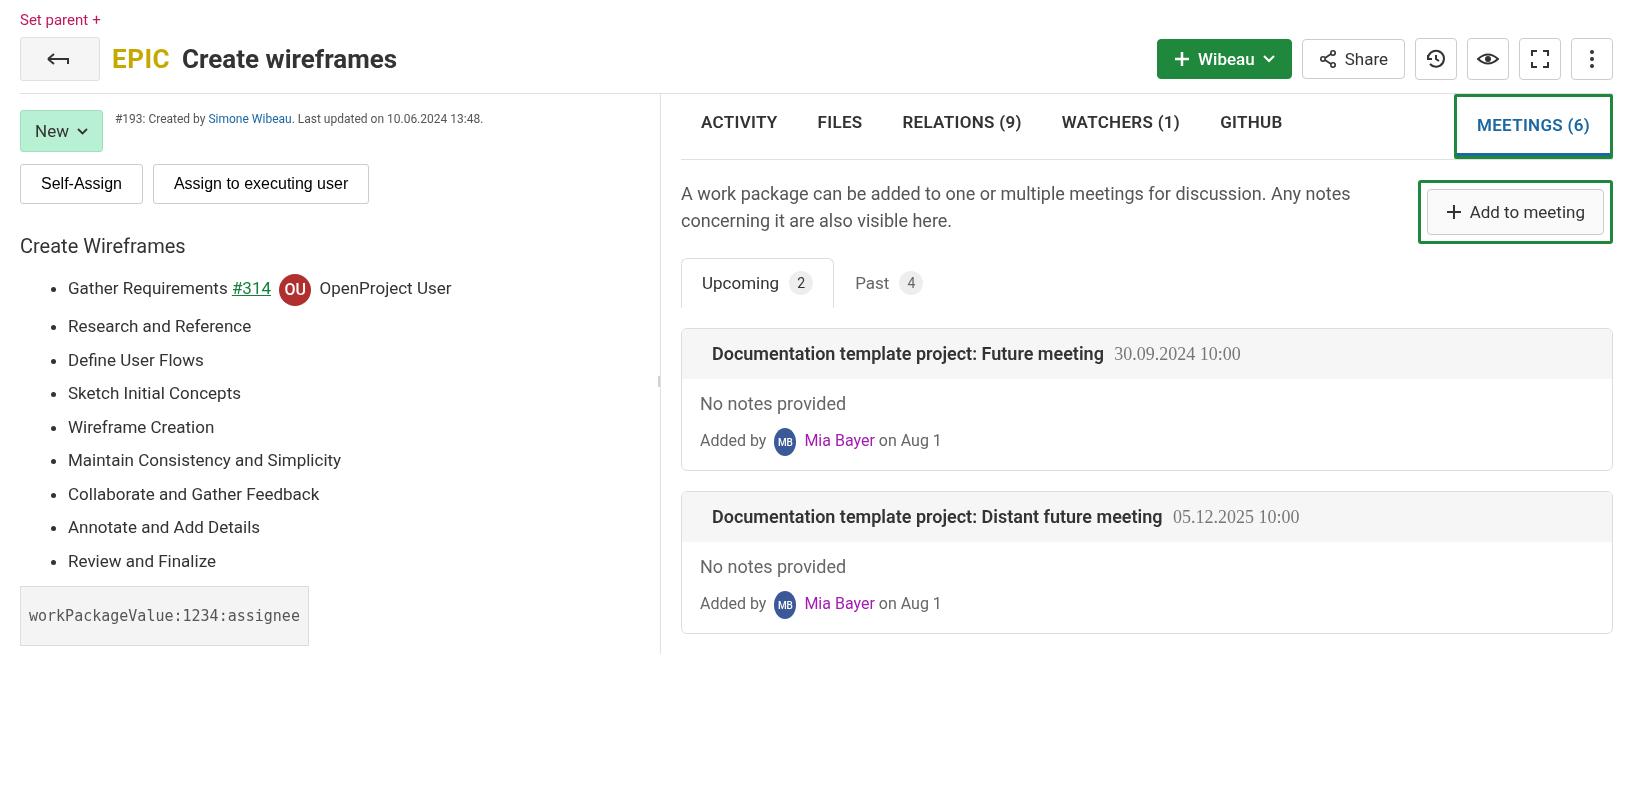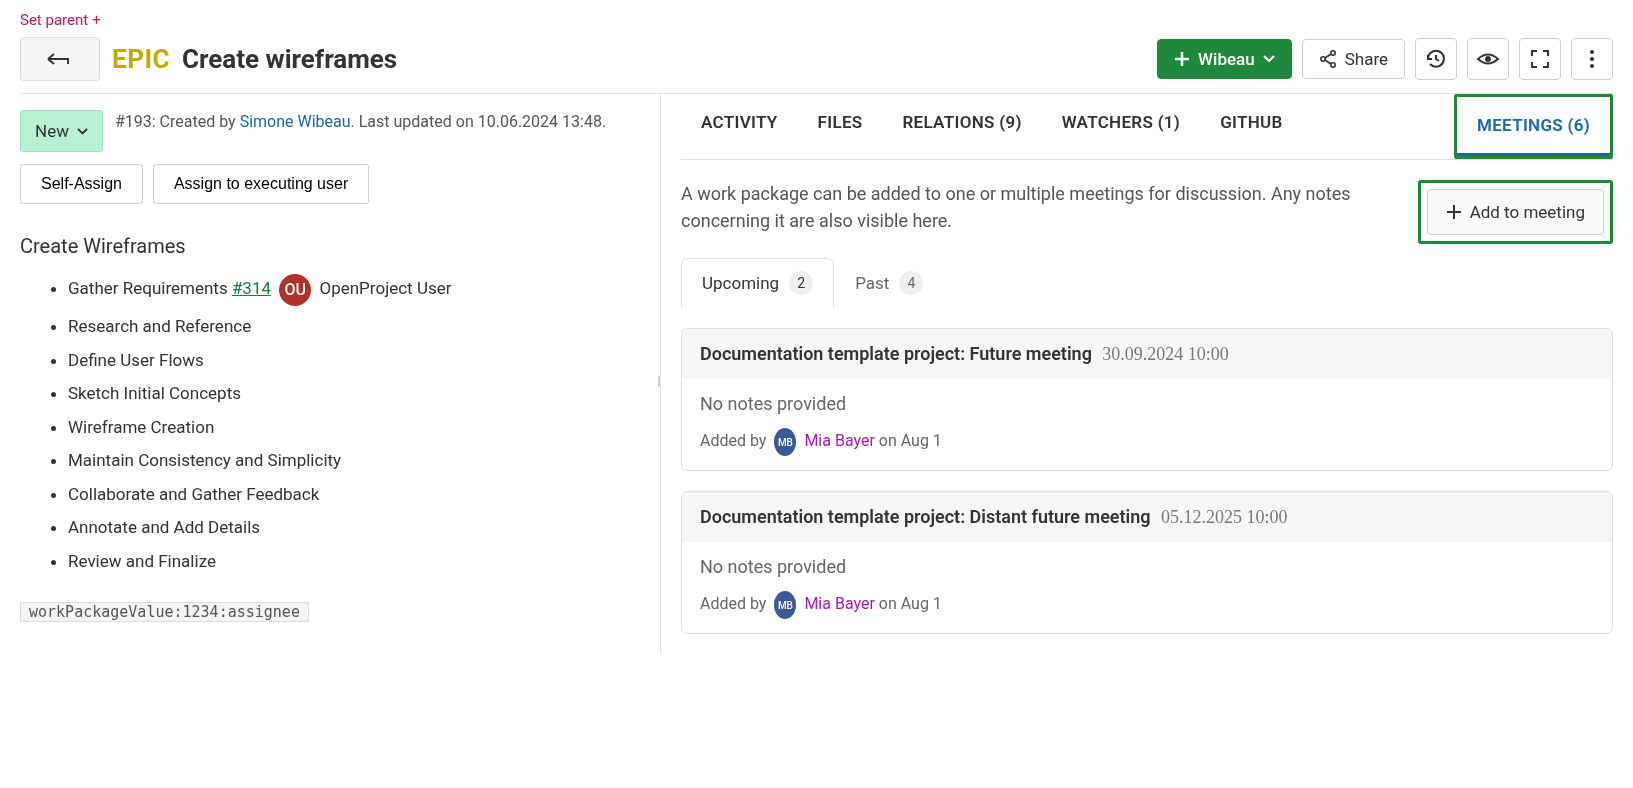--- a/index.html
+++ b/index.html
@@ -19,53 +19,53 @@
 .btn-share { }
 
 .divider { height: 1px; background: #e0e0e0; margin-bottom: 0; }
 
 .main-content { display: flex; gap: 0; }
 .left-panel { width: 640px; padding-top: 16px; padding-right: 20px; }
 .right-panel { flex: 1; border-left: 1px solid #e0e0e0; padding-left: 20px; position: relative; }
 
 .meta-row { display: flex; align-items: flex-start; gap: 12px; margin-bottom: 12px; }
 .status-badge { background: #b8f0d4; border: 1px solid #a0e0c0; border-radius: 3px; padding: 10px 14px; font-size: 17px; color: #333; display: inline-flex; align-items: center; gap: 8px; cursor: pointer; }
-.meta-text { font-size: 16px; color: #555; line-height: 1.5; }
+.meta-text { font-size: 12px; color: #555; line-height: 1.5; }
 .meta-text a { color: #1a67a3; text-decoration: none; }
 
 .action-buttons { display: flex; gap: 10px; margin-bottom: 30px; }
 .btn-secondary { background: #fff; border: 1px solid #ccc; padding: 10px 20px; border-radius: 3px; font-size: 16px; cursor: pointer; }
 
 .desc-title { font-size: 20px; margin-bottom: 16px; color: #333; }
 .desc-list { list-style: disc; padding-left: 48px; }
 .desc-list li { font-size: 17px; color: #333; margin-bottom: 8px; line-height: 1.5; }
 .link-ref { color: #15803d; }
 .avatar { display: inline-flex; width: 32px; height: 32px; border-radius: 50%; background: #b03030; color: #fff; align-items: center; justify-content: center; font-size: 16px; font-weight: 500; vertical-align: middle; margin: 0 4px; }
 .avatar-sm { width: 22px; height: 28px; font-size: 10px; background: #3b5998; }
 
-.code-snippet { font-family: monospace; background: #f4f4f4; border: 1px solid #ddd; padding: 0 8px; display: inline-block; margin-top: 20px; font-size: 15px; color: #555; }
+.code-snippet { font-family: monospace; background: #f4f4f4; border: 1px solid #ddd; padding: 20px 8px; display: inline-block; margin-top: 4px; font-size: 15px; color: #555; }
 
 .tabs { display: flex; border-bottom: 1px solid #e0e0e0; }
 .tab { padding: 18px 20px; font-size: 17px; font-weight: 600; color: #333; cursor: pointer; text-transform: uppercase; letter-spacing: 0.3px; }
 .tab.active { color: #1a67a3; border-bottom: 3px solid #1a67a3; }
 .tab-highlight { border: 3px solid #1f883d; border-radius: 2px; margin-left: auto; }
 
 .meetings-desc-row { display: flex; align-items: flex-start; gap: 20px; padding: 20px 0 14px; }
 .meetings-desc { font-size: 18px; color: #555; line-height: 1.5; flex: 1; }
 .add-meeting-wrapper { border: 3px solid #1f883d; border-radius: 3px; padding: 6px; }
 .add-meeting-btn { display: inline-flex; align-items: center; gap: 8px; padding: 12px 18px; border: 1px solid #ccc; background: #fafafa; border-radius: 4px; font-size: 17px; cursor: pointer; white-space: nowrap; }
 
 .sub-tabs { display: flex; gap: 0; margin-bottom: 20px; }
 .sub-tab { padding: 12px 20px; border: 1px solid transparent; font-size: 17px; cursor: pointer; display: flex; align-items: center; gap: 10px; border-radius: 6px 6px 0 0; color: #666; }
 .sub-tab.active { border-color: #ddd; border-bottom-color: #fff; background: #fff; color: #333; }
 .count-badge { background: #eee; border-radius: 50%; width: 24px; height: 24px; display: inline-flex; align-items: center; justify-content: center; font-size: 14px; }
 
 .meeting-card { border: 1px solid #ddd; border-radius: 6px; margin-bottom: 20px; overflow: hidden; }
 .meeting-header { background: #f6f6f6; padding: 14px 18px; font-size: 18px; }
-.meeting-header .mtitle { font-weight: 600; color: #333; }
+.meeting-header .mtitle { font-weight: 600; color: #333; margin-left: 12px; }
 .meeting-header .mdate { color: #777; margin-left: 6px; font-family: Liberation Serif, serif; }
 .meeting-body { padding: 14px 18px; font-size: 18px; color: #666; }
 .meeting-footer { padding: 0 18px 14px; font-size: 16px; color: #666; }
 .meeting-footer a { color: #a21caf; text-decoration: none; }
 
 .drag-handle { position: absolute; left: -4px; top: 50%; color: #ccc; font-size: 12px; letter-spacing: -2px; }
 
 svg { display: block; }
 </style>
 </head>

